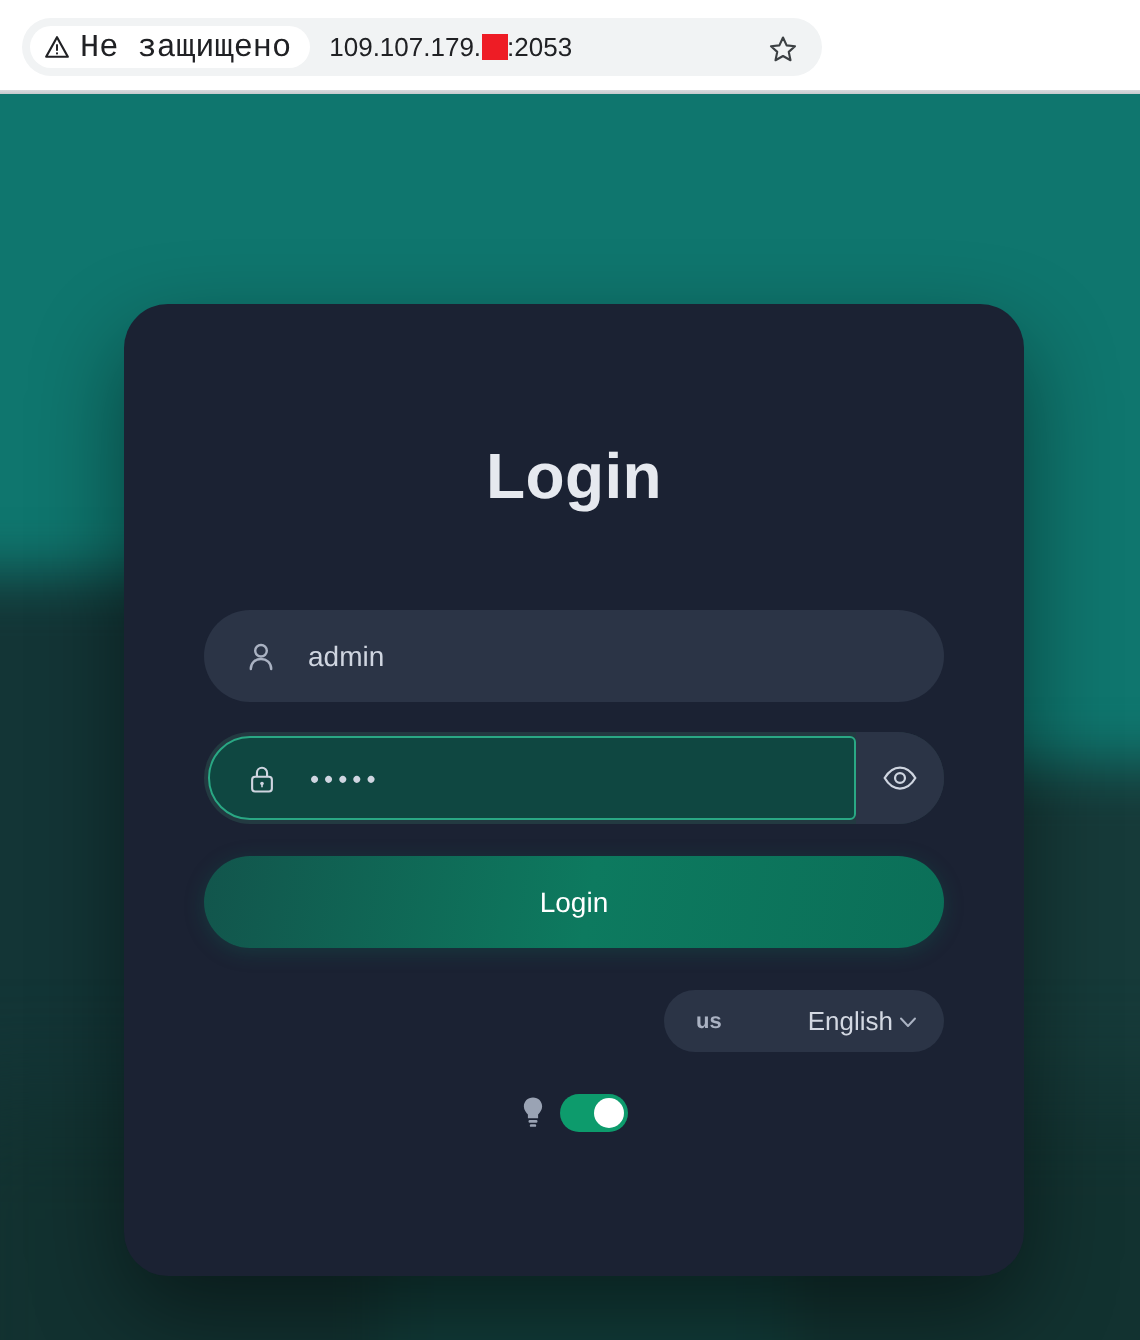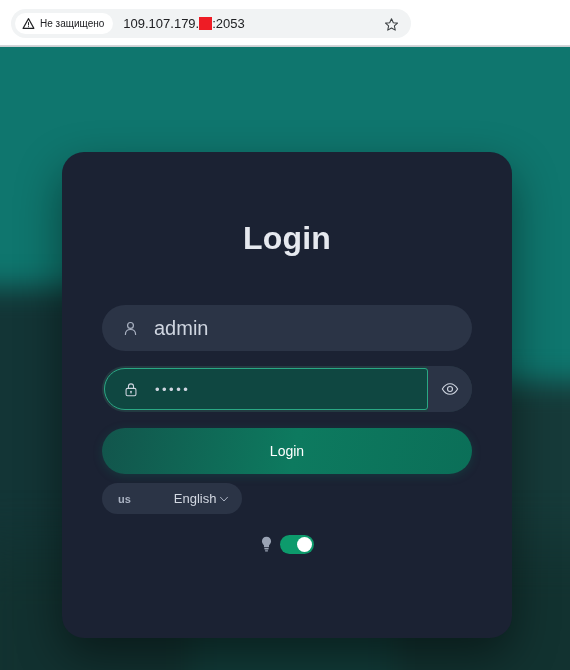--- a/index.html
+++ b/index.html
@@ -24,22 +24,22 @@
     border-radius:15px;
     display:flex; align-items:center;
   }
   .not-secure-chip{
     display:flex; align-items:center; gap:5px;
     height:21px; margin-left:4px; padding:0 9px 0 7px;
     background:#ffffff; border-radius:11px;
   }
   .warn-tri{ width:13px; height:13px; display:block; flex:none; }
   .not-secure-text{
-    font-size:10px; color:#202124; white-space:nowrap;
-    font-family:Liberation Sans, sans-serif;
+    font-size:16px; color:#202124; white-space:nowrap;
+    font-family:Liberation Mono, monospace;
   }
   .url-text{
     margin-left:10px; font-size:13px; color:#202124;
     display:flex; align-items:center; white-space:nowrap;
   }
   .url-redact{
     display:inline-block; width:13px; height:13px;
     background:#ee1c25; margin:0 0px 0 0; vertical-align:middle;
   }
   .star-btn{
@@ -105,21 +105,21 @@
   .field-user{
     position:relative;
     height:46px;
     background:#2b3446;
     border-radius:23px;
     display:flex; align-items:center;
     padding-left:20px;
   }
   .field-user .ic{ width:17px; height:17px; flex:none; }
   .field-user .val{
-    margin-left:15px; font-size:20px; color:#cfd5e0;
+    margin-left:15px; font-size:14px; color:#cfd5e0;
   }
 
   
   .field-pass{
     position:relative;
     height:46px;
     margin-top:15px;
     background:#233a41;
     border-radius:23px;
     display:flex; align-items:center;
@@ -151,21 +151,21 @@
   .btn-login{
     height:46px; margin-top:16px;
     border-radius:23px;
     background:linear-gradient(100deg,#12554c 0%,#0d7a5f 52%,#0b6f58 100%);
     display:flex; align-items:center; justify-content:center;
     font-size:14px; color:#ffffff;
     box-shadow:0 2px 10px rgba(13,122,95,.25);
   }
 
   
-  .lang-wrap{ display:flex; justify-content:flex-start; margin-top:9px; }
+  .lang-wrap{ display:flex; justify-content:flex-end; margin-top:21px; }
   .lang-select{
     width:140px; height:31px;
     background:#2b3446;
     border-radius:16px;
     display:flex; align-items:center;
     padding:0 12px 0 16px;
   }
   .lang-flag{ font-size:11px; color:#aab2c2; font-weight:bold; }
   .lang-label{ margin-left:11px; font-size:13px; color:#d3d8e2;padding-left:32px; }
   .lang-chev{ margin-left:auto; width:12px; height:12px; display:block; }

